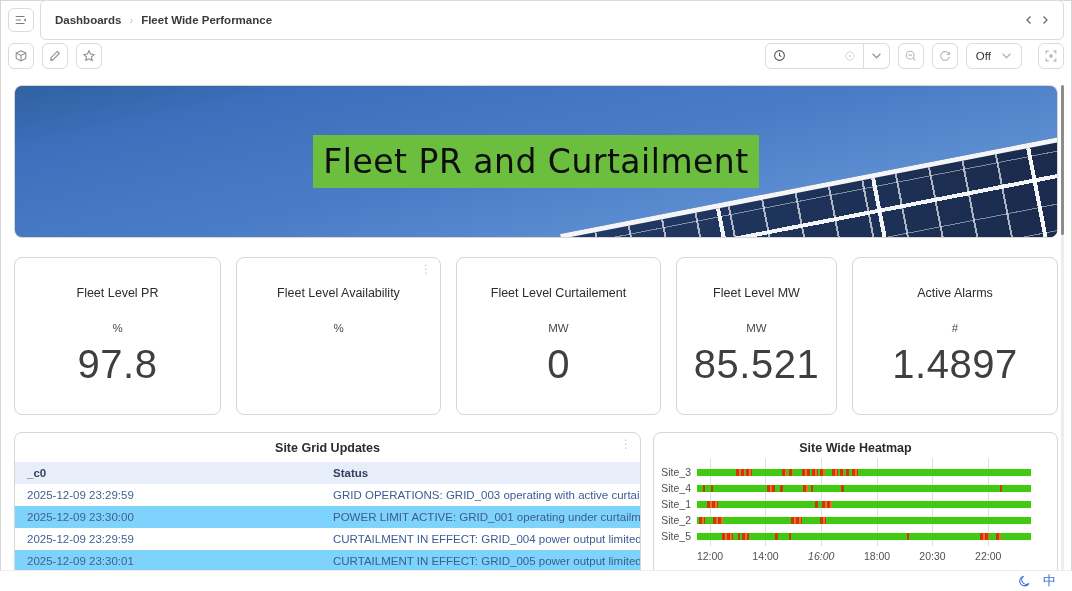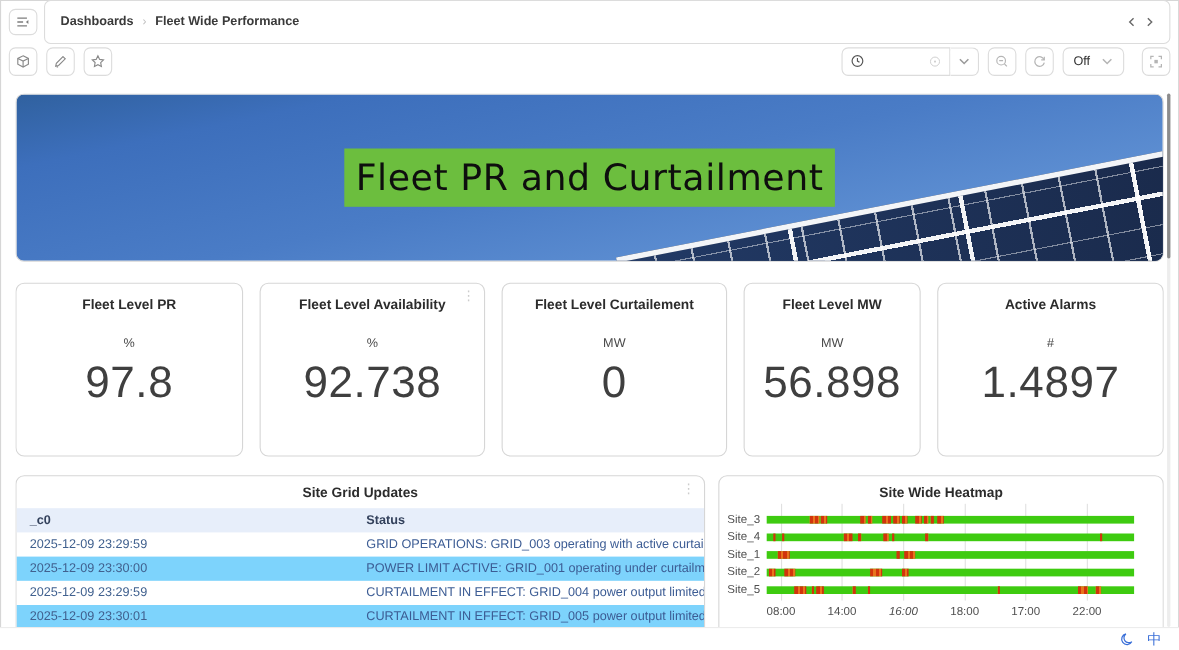--- a/index.html
+++ b/index.html
@@ -69,21 +69,21 @@
     border-top:5px solid #f3f5f8;
   }
   .banner-title-wrap { position:absolute; inset:0; display:flex; align-items:center; justify-content:center; }
   .banner-title {
     font-family:"DejaVu Sans", sans-serif;
     font-size:33px; color:#0e0e0e; background:#6cbe3e; padding:7px 10px; letter-spacing:.5px;
   }
   
   .stats-row { display:flex; justify-content:space-between; margin-top:19px; }
   .stat { height:158px; text-align:center; }
-  .stat-title { font-size:12.5px; font-weight:700; color:#2c2c2c; margin-top:12px; }
+  .stat-title { font-size:12.5px; font-weight:400; color:#2c2c2c; margin-top:28px; }
   .stat-unit { font-size:11.5px; color:#4a4a4a; margin-top:22px; }
   .stat-value { font-size:40px; color:#3f3f3f; margin-top:8px; letter-spacing:.5px; }
   
   .bottom-row { display:flex; justify-content:space-between; margin-top:17px; }
   .table-panel { width:627px; height:170px; overflow:hidden; }
   .panel-title { font-size:12.5px; font-weight:700; color:#2c2c2c; text-align:center; padding-top:8px; }
   .ttable { margin-top:7px; font-size:11.5px; }
   .trow, .thead { display:flex; }
   .thead { background:#e7eefa; color:#33415c; font-weight:700; }
   .tcell { padding:5px 8px 5px 12px; white-space:nowrap; overflow:hidden; }
@@ -242,31 +242,30 @@
   <div class="stats-row">
     <div class="panel stat" style="width:207px">
       <div class="stat-title">Fleet Level PR</div>
       <div class="stat-unit">%</div>
       <div class="stat-value">97.8</div>
     </div>
     <div class="panel stat" style="width:205px">
       <span class="kebab">⋮</span>
       <div class="stat-title">Fleet Level Availability</div>
       <div class="stat-unit">%</div>
-      <div class="stat-value">92.738</div>
     </div>
     <div class="panel stat" style="width:205px">
       <div class="stat-title">Fleet Level Curtailement</div>
       <div class="stat-unit">MW</div>
       <div class="stat-value">0</div>
     </div>
     <div class="panel stat" style="width:161px">
       <div class="stat-title">Fleet Level MW</div>
       <div class="stat-unit">MW</div>
-      <div class="stat-value">56.898</div>
+      <div class="stat-value">85.521</div>
     </div>
     <div class="panel stat" style="width:206px">
       <div class="stat-title">Active Alarms</div>
       <div class="stat-unit">#</div>
       <div class="stat-value">1.4897</div>
     </div>
   </div>
 
   <div class="bottom-row">
 
@@ -366,25 +365,25 @@
                 <div class="hm-seg" style="left: 23.3%; width: 1%;"></div>
                 <div class="hm-seg" style="left: 27.6%; width: 0.6%;"></div>
                 <div class="hm-seg" style="left: 63%; width: 0.5%;"></div>
                 <div class="hm-seg" style="left: 84.6%; width: 2.7%;"></div>
                 <div class="hm-seg" style="left: 89.6%; width: 1.4%;"></div>
               </div>
             </div>
           </div>
       </div>
       <div class="hm-axis">
-          <div class="hm-tick" style="left: 3.9%;">08:00</div>
+          <div class="hm-tick" style="left: 3.9%;">12:00</div>
           <div class="hm-tick" style="left: 20.5%;">14:00</div>
           <div class="hm-tick" style="left: 37.2%; font-style: italic;">16:00</div>
           <div class="hm-tick" style="left: 53.9%;">18:00</div>
-          <div class="hm-tick" style="left: 70.5%;">17:00</div>
+          <div class="hm-tick" style="left: 70.5%;">20:30</div>
           <div class="hm-tick" style="left: 87.2%;">22:00</div>
         </div>
 
     </div>
   </div>
 </div>
 
 <div class="scrollbar-track"></div>
 <div class="scrollbar-thumb"></div>
 

